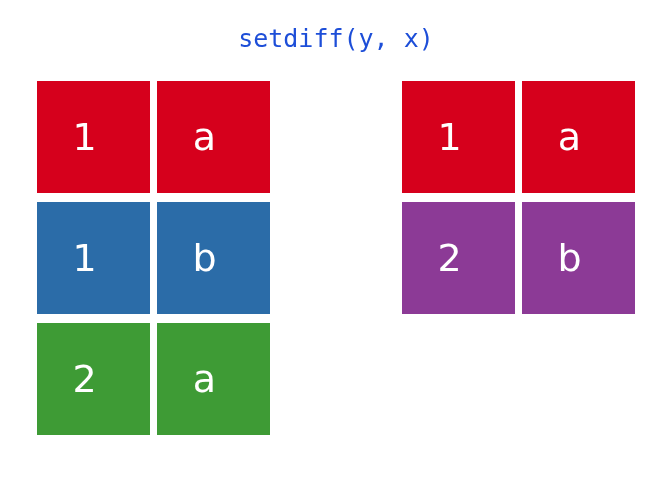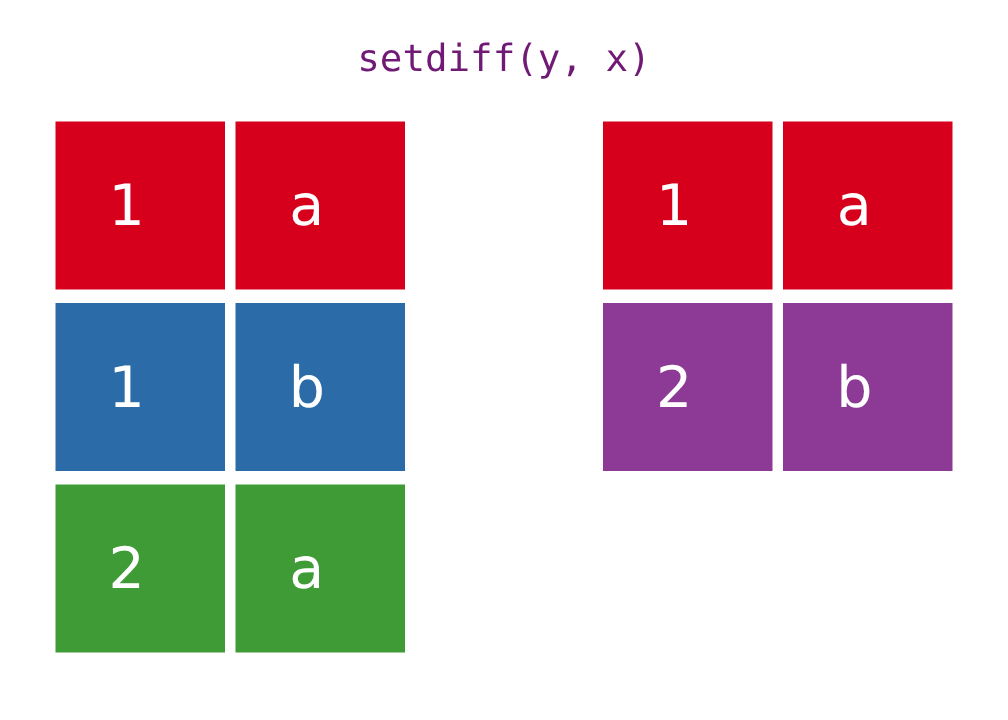--- a/index.html
+++ b/index.html
@@ -25,21 +25,21 @@
 
   #title {
     position: absolute;
     left: 0;
     top: 24px;
     width: 672px;
     text-align: center;
     font-family: "DejaVu Sans Mono", "Liberation Mono", monospace;
     font-size: 25px;
     line-height: 30px;
-    color: #701a75;
+    color: #1d4ed8;
     letter-spacing: 0px;
     white-space: pre;
   }
 
   .table-group {
     position: absolute;
   }
 
   #group-left  { left: 37px;  top: 81px; }
   #group-right { left: 402px; top: 81px; }

